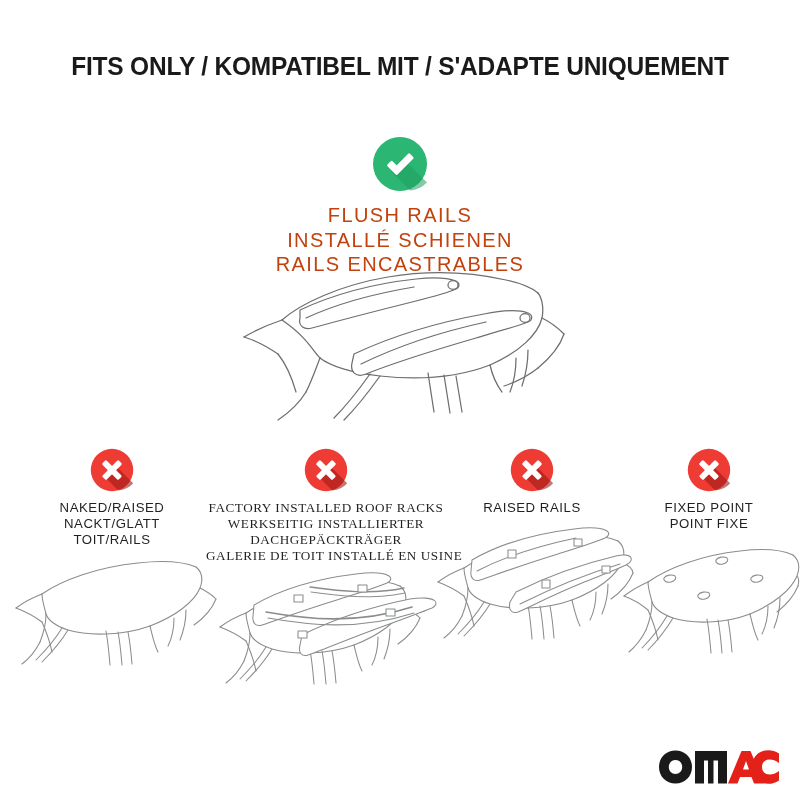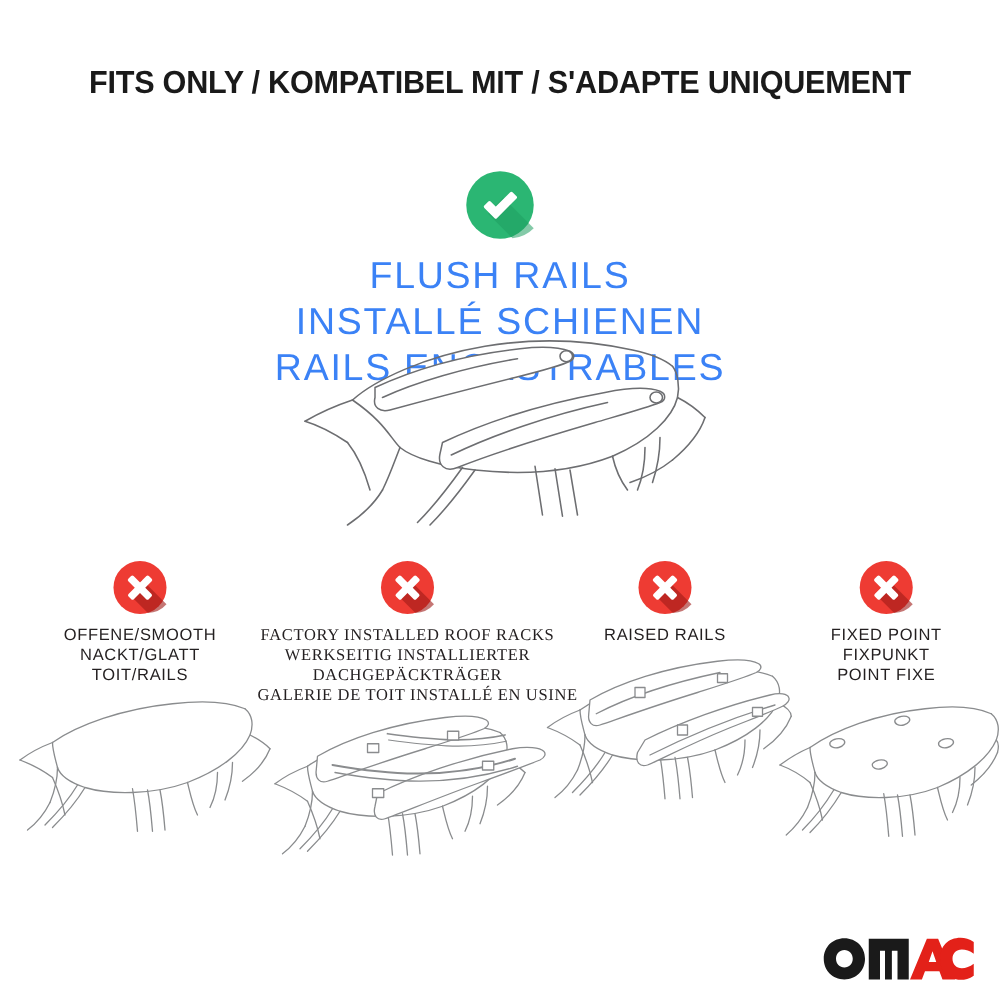--- a/index.html
+++ b/index.html
@@ -46,24 +46,24 @@
     position: relative;
   }
   .badge svg { display: block; }
 
   .primary-labels {
     margin-top: 11px;
     line-height: 1.23;
   }
   .primary-labels .lbl {
     display: block;
-    font-size: 30px;
+    font-size: 20px;
     font-weight: 400;
     letter-spacing: 1.4px;
-    color: #3b82f6;
+    color: #c2410c;
     white-space: nowrap;
   }
 
   .primary-art {
     position: absolute;
     top: 268px;
     left: 50%;
     transform: translateX(-50%);
     width: 360px;
     height: 165px;
@@ -195,21 +195,21 @@
   <div class="cell cell-1">
     <div class="cell-badge">
       <svg viewBox="0 0 56 56" width="44" height="44">
         <circle cx="28" cy="28" r="27" fill="#ee3b33"></circle>
         <path d="M30 20 L55 45 A27 27 0 0 1 36 54 L19 37 Z" fill="#9e1b18" opacity="0.6"></path>
         <path d="M20.2 17.6 L38.4 35.8 L35.6 38.6 L17.4 20.4 Z" fill="#ffffff" stroke="#ffffff" stroke-width="3.6" stroke-linejoin="round"></path>
         <path d="M35.8 17.6 L38.6 20.4 L20.4 38.6 L17.6 35.8 Z" fill="#ffffff" stroke="#ffffff" stroke-width="3.6" stroke-linejoin="round"></path>
       </svg>
     </div>
     <div class="cell-labels">
-      <span class="lbl">OFFENE/SMOOTH</span>
+      <span class="lbl">NAKED/RAISED</span>
       <span class="lbl">NACKT/GLATT</span>
       <span class="lbl">TOIT/RAILS</span>
     </div>
     <div class="cell-art">
       <svg viewBox="0 0 212 122" preserveAspectRatio="xMidYMid meet">
         <g fill="none" stroke="#8a8c8e" stroke-width="1.05" stroke-linejoin="round" stroke-linecap="round">
           <path d="M36 40 C56 26 92 13 132 9 C158 6 178 8 190 13"></path>
           <path d="M190 13 C196 18 197 26 194 34 C188 48 170 62 144 72"></path>
           <path d="M144 72 C116 82 82 82 62 76 C50 72 42 66 40 60"></path>
           <path d="M40 60 C38 52 36 46 36 40"></path>
@@ -347,21 +347,20 @@
     <div class="cell-badge">
       <svg viewBox="0 0 56 56" width="44" height="44">
         <circle cx="28" cy="28" r="27" fill="#ee3b33"></circle>
         <path d="M30 20 L55 45 A27 27 0 0 1 36 54 L19 37 Z" fill="#9e1b18" opacity="0.6"></path>
         <path d="M20.2 17.6 L38.4 35.8 L35.6 38.6 L17.4 20.4 Z" fill="#ffffff" stroke="#ffffff" stroke-width="3.6" stroke-linejoin="round"></path>
         <path d="M35.8 17.6 L38.6 20.4 L20.4 38.6 L17.6 35.8 Z" fill="#ffffff" stroke="#ffffff" stroke-width="3.6" stroke-linejoin="round"></path>
       </svg>
     </div>
     <div class="cell-labels">
       <span class="lbl">FIXED POINT</span>
-      <span class="lbl">FIXPUNKT</span>
       <span class="lbl">POINT FIXE</span>
     </div>
     <div class="cell-art">
       <svg viewBox="0 0 182 122" preserveAspectRatio="xMidYMid meet">
         <g fill="none" stroke="#8a8c8e" stroke-width="1.05" stroke-linejoin="round" stroke-linecap="round">
           <path d="M30 44 C50 30 84 17 122 13 C146 10 164 12 175 17"></path>
           <path d="M175 17 C181 22 182 30 179 38 C173 52 156 66 132 76"></path>
           <path d="M132 76 C106 86 74 86 55 80 C44 76 36 70 34 64"></path>
           <path d="M34 64 C32 56 30 50 30 44"></path>
           <path d="M30 44 C23 47 14 52 6 58"></path>

